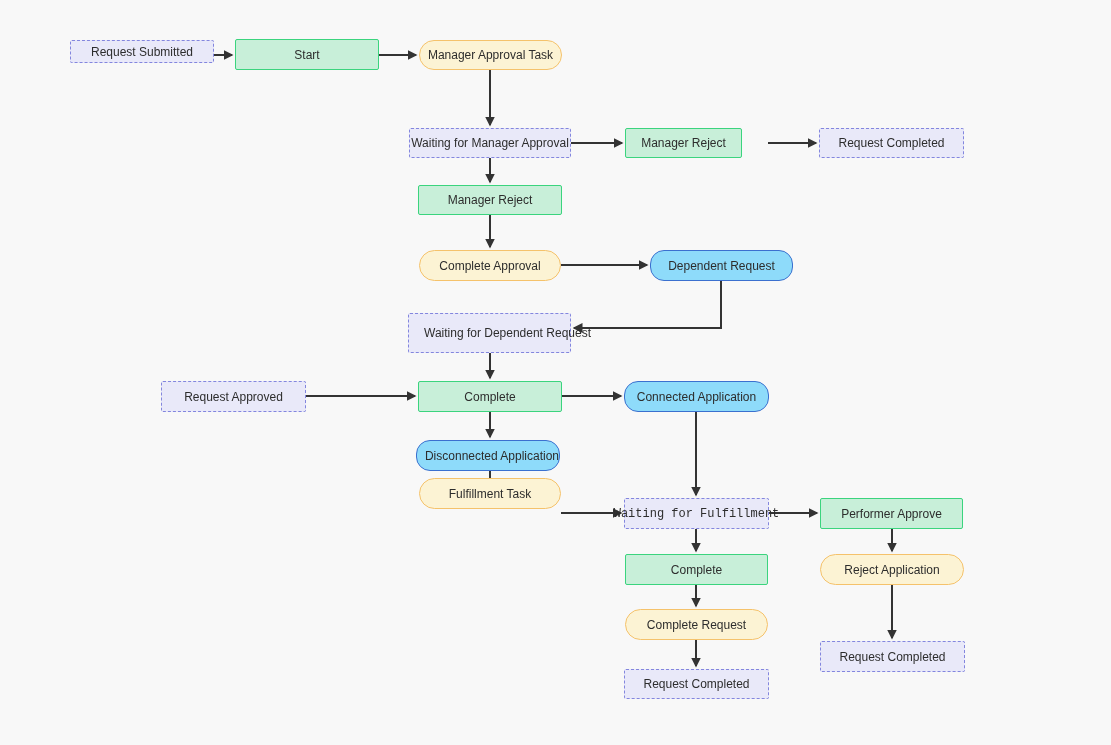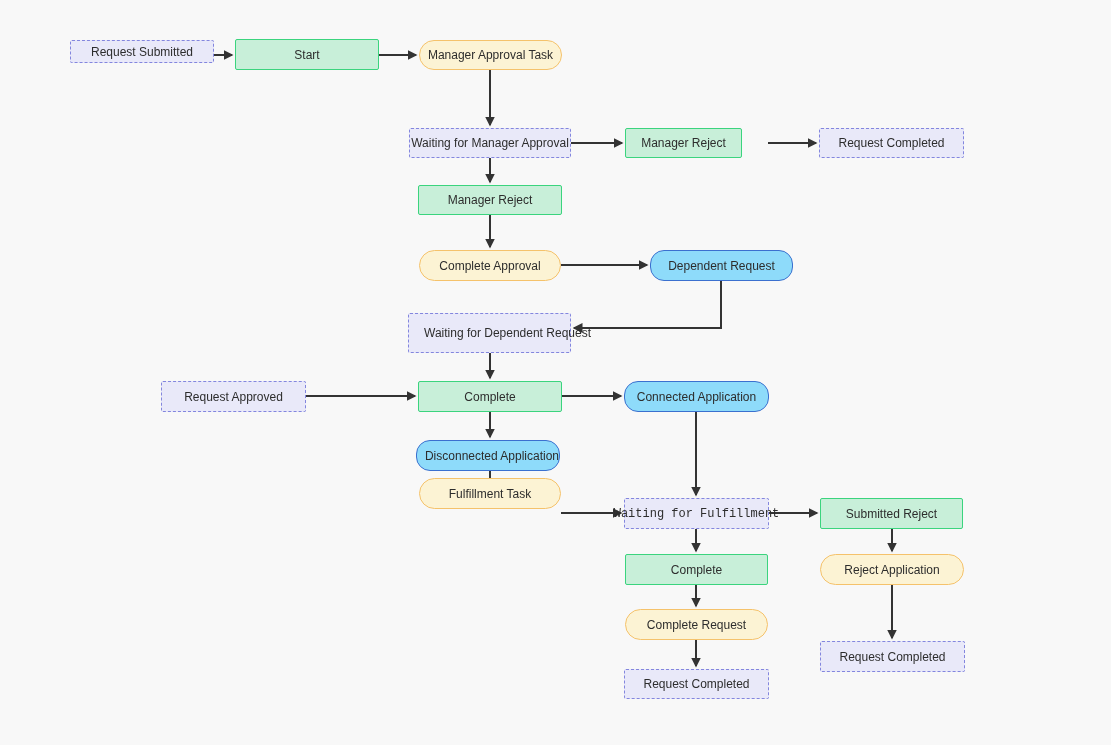--- a/index.html
+++ b/index.html
@@ -136,21 +136,21 @@
       <div class="node application" style="left: 416px; top: 440px; width: 144px; height: 31px; padding-left: 8px;">
         <span>Disconnected Application</span>
       </div>
       <div class="node task" style="left: 419px; top: 478px; width: 142px; height: 31px;">
         <span>Fulfillment Task</span>
       </div>
       <div class="node state" style="left: 624px; top: 498px; width: 145px; height: 31px; font-family: Liberation Mono, monospace;">
         <span>Waiting for Fulfillment</span>
       </div>
       <div class="node action" style="left: 820px; top: 498px; width: 143px; height: 31px;">
-        <span>Submitted Reject</span>
+        <span>Performer Approve</span>
       </div>
       <div class="node action" style="left: 625px; top: 554px; width: 143px; height: 31px;">
         <span>Complete</span>
       </div>
       <div class="node task" style="left: 820px; top: 554px; width: 144px; height: 31px;">
         <span>Reject Application</span>
       </div>
       <div class="node task" style="left: 625px; top: 609px; width: 143px; height: 31px; justify-content: center;">
         <span>Complete Request</span>
       </div>

